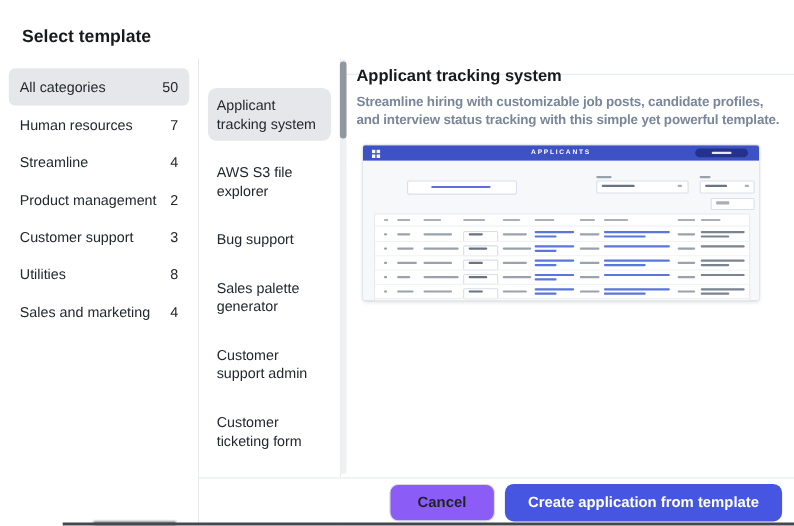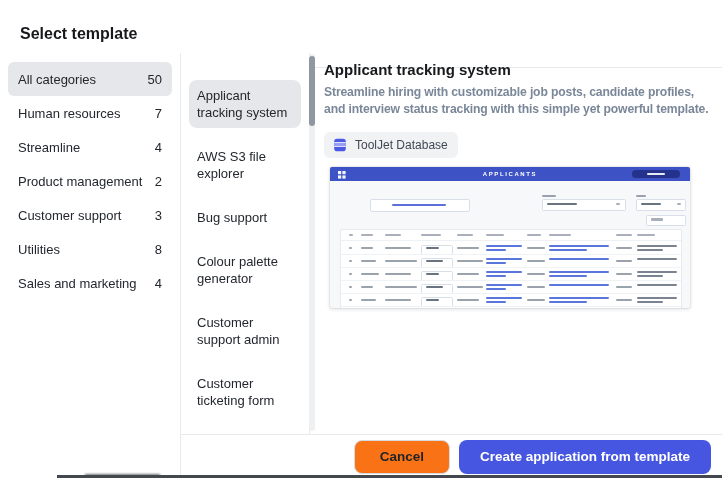--- a/index.html
+++ b/index.html
@@ -39,21 +39,21 @@
   .pv-title{position:absolute;left:0;right:0;top:4px;text-align:center;font-size:6px;font-weight:700;letter-spacing:1.6px;color:#fff;line-height:6px;}
   .pv-pill{position:absolute;right:10px;top:3px;width:48px;height:8px;border-radius:4px;background:#24328C;}
   .pv-pill i{position:absolute;left:15px;top:3px;width:18px;height:2px;background:rgba(255,255,255,.9);border-radius:1px;display:block;}
   #pv-body{position:absolute;top:14px;left:0;right:0;bottom:0;}
   .pv-table{position:absolute;left:10px;top:48px;width:342px;height:87px;background:#fff;border:1px solid #E7EAEF;border-radius:1px;box-sizing:border-box;}
   .pb{position:absolute;}
 
   
   .dlg-footer{position:absolute;left:181px;right:0;bottom:0;height:44px;background:#fff;border-top:1px solid #E7EAED;display:flex;align-items:center;justify-content:flex-end;gap:9px;padding:0 11px;box-sizing:border-box;z-index:3;}
   .btn{height:34px;border-radius:8px;font-size:13.5px;font-weight:700;font-family:inherit;cursor:pointer;}
-  .btn-cancel{background:#f97316;border:1px solid #D6DBE0;color:#1F2329;padding:0 25px;}
+  .btn-cancel{background:#8b5cf6;border:1px solid #D6DBE0;color:#1F2329;padding:0 25px;}
   .btn-create{background:#4656E0;border:none;color:#fff;padding:0 21px;}
 
   .bottom-edge{position:absolute;left:57px;right:0;bottom:0;height:3px;background:#43484E;z-index:6;}
   .bottom-smudge{position:absolute;left:85px;bottom:0;width:75px;height:4px;background:#35393E;filter:blur(1px);opacity:.7;z-index:5;}
 </style>
 </head>
 <body>
 
 <div class="dialog">
 
@@ -94,43 +94,34 @@
             <span class="cat-count">4</span>
           </div>
         </div>
     </aside>
 
     <div class="list-col">
       <div id="tpl-list">
           <div class="tpl-item selected">Applicant tracking system</div>
           <div class="tpl-item">AWS S3 file explorer</div>
           <div class="tpl-item">Bug support</div>
-          <div class="tpl-item">Colour palette generator</div>
+          <div class="tpl-item">Sales palette generator</div>
           <div class="tpl-item">Customer support admin</div>
           <div class="tpl-item">Customer ticketing form</div>
         </div>
     </div>
 
     <div class="scroll-track">
       <div class="scroll-thumb"></div>
     </div>
 
     <section class="detail">
       <h2>Applicant tracking system</h2>
       <p class="desc">Streamline hiring with customizable job posts, candidate profiles, and interview status tracking with this simple yet powerful template.</p>
 
-      <div class="tag">
-        <svg width="16" height="16" viewBox="0 0 16 16">
-          <rect x="2.2" y="1.8" width="11.6" height="12.4" rx="2.8" fill="#4B59E4"></rect>
-          <rect x="2.2" y="5.6" width="11.6" height="3.6" fill="#97A0F2"></rect>
-          <rect x="2.2" y="5.0" width="11.6" height="0.8" fill="#fff"></rect>
-          <rect x="2.2" y="9.0" width="11.6" height="0.8" fill="#fff"></rect>
-        </svg>
-        <span>ToolJet Database</span>
-      </div>
 
       <div class="preview">
         <div class="pv-header" style="background: rgb(61, 82, 197);">
           <span class="pv-grid">
             <svg width="8" height="8" viewBox="0 0 8 8">
               <rect width="3.2" height="3.2" fill="#fff" opacity=".95"></rect>
               <rect x="4.4" width="3.2" height="3.2" fill="#fff" opacity=".95"></rect>
               <rect y="4.4" width="3.2" height="3.2" fill="#fff" opacity=".95"></rect>
               <rect x="4.4" y="4.4" width="3.2" height="3.2" fill="#fff" opacity=".95"></rect>
             </svg>

